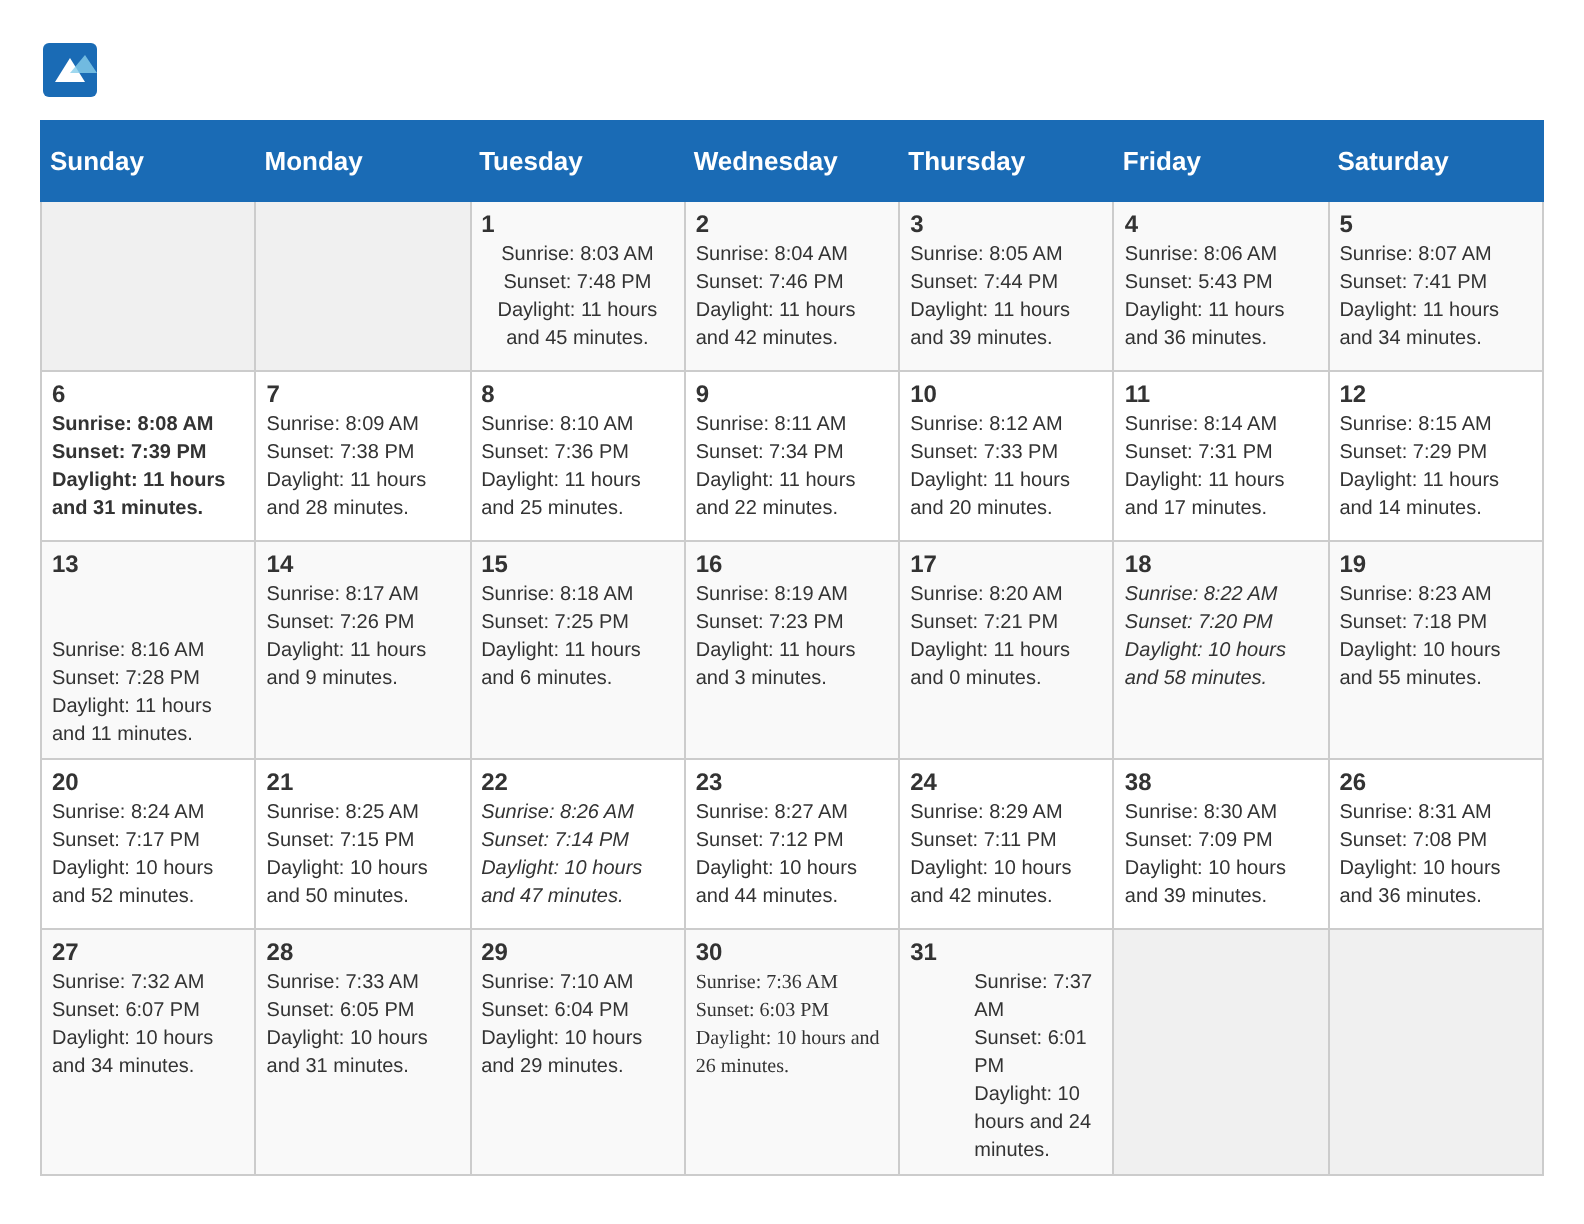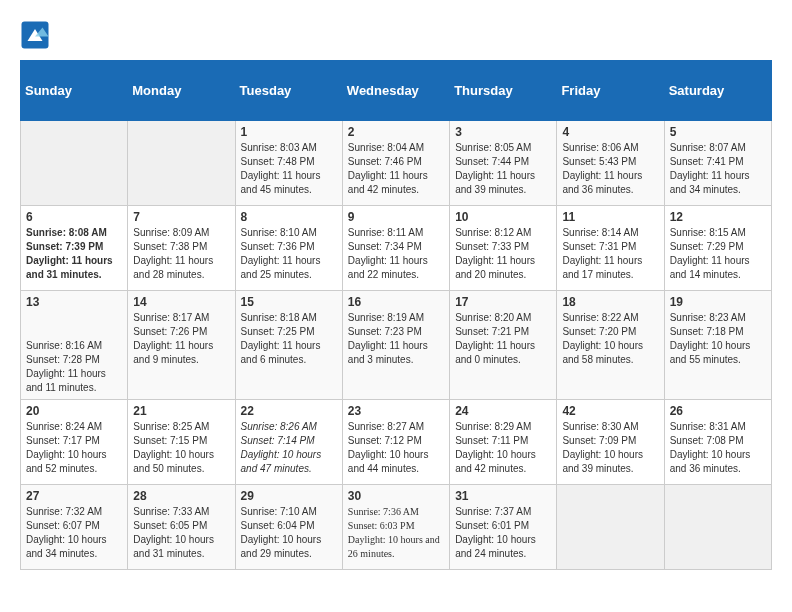--- a/index.html
+++ b/index.html
@@ -41,21 +41,21 @@
     .calendar {
       width: 100%;
       border-collapse: collapse;
       table-layout: fixed;
     }
     .calendar thead th {
       background-color: #1a6bb5;
       color: #fff;
       font-size: 13px;
       font-weight: bold;
-      padding: 22px 4px;
+      padding: 12px 4px;
       text-align: left;
       border: 1px solid #1a6bb5;
     }
     .calendar tbody td {
       border: 1px solid #ccc;
       vertical-align: top;
       padding: 4px 5px;
       font-size: 10.5px;
       color: #333;
       background: #fff;
@@ -118,21 +118,21 @@
         <th>Friday</th>
         <th>Saturday</th>
       </tr>
   </thead>
   <tbody>
   <tr>
         <td class="empty-cell"></td>
         <td class="empty-cell"></td>
         <td>
           <span class="day-num">1</span>
-          <div class="day-info" style="white-space: pre-line;">Sunrise: 8:03 AM
+          <div class="day-info" style="white-space: pre-line; text-align: center;">Sunrise: 8:03 AM
 Sunset: 7:48 PM
 Daylight: 11 hours and 45 minutes.</div>
         </td>
         <td>
           <span class="day-num">2</span>
           <div class="day-info" style="white-space: pre-line;">Sunrise: 8:04 AM
 Sunset: 7:46 PM
 Daylight: 11 hours and 42 minutes.</div>
         </td>
         <td>
@@ -224,21 +224,21 @@
 Daylight: 11 hours and 3 minutes.</div>
         </td>
         <td>
           <span class="day-num">17</span>
           <div class="day-info" style="white-space: pre-line;">Sunrise: 8:20 AM
 Sunset: 7:21 PM
 Daylight: 11 hours and 0 minutes.</div>
         </td>
         <td>
           <span class="day-num">18</span>
-          <div class="day-info" style="white-space: pre-line;">Sunrise: 8:22 AM
+          <div class="day-info" style="white-space: pre-line; font-style: italic;">Sunrise: 8:22 AM
 Sunset: 7:20 PM
 Daylight: 10 hours and 58 minutes.</div>
         </td>
         <td>
           <span class="day-num">19</span>
           <div class="day-info" style="white-space: pre-line;">Sunrise: 8:23 AM
 Sunset: 7:18 PM
 Daylight: 10 hours and 55 minutes.</div>
         </td>
       </tr>
@@ -267,21 +267,21 @@
 Sunset: 7:12 PM
 Daylight: 10 hours and 44 minutes.</div>
         </td>
         <td>
           <span class="day-num">24</span>
           <div class="day-info" style="white-space: pre-line;">Sunrise: 8:29 AM
 Sunset: 7:11 PM
 Daylight: 10 hours and 42 minutes.</div>
         </td>
         <td>
-          <span class="day-num">42</span>
+          <span class="day-num">38</span>
           <div class="day-info" style="white-space: pre-line;">Sunrise: 8:30 AM
 Sunset: 7:09 PM
 Daylight: 10 hours and 39 minutes.</div>
         </td>
         <td>
           <span class="day-num">26</span>
           <div class="day-info" style="white-space: pre-line;">Sunrise: 8:31 AM
 Sunset: 7:08 PM
 Daylight: 10 hours and 36 minutes.</div>
         </td>
@@ -306,21 +306,21 @@
 Daylight: 10 hours and 29 minutes.</div>
         </td>
         <td>
           <span class="day-num">30</span>
           <div class="day-info" style="white-space: pre-line; font-family: Liberation Serif, serif;">Sunrise: 7:36 AM
 Sunset: 6:03 PM
 Daylight: 10 hours and 26 minutes.</div>
         </td>
         <td>
           <span class="day-num">31</span>
-          <div class="day-info" style="white-space: pre-line;">Sunrise: 7:37 AM
+          <div class="day-info" style="white-space: pre-line; margin-left: 32px;">Sunrise: 7:37 AM
 Sunset: 6:01 PM
 Daylight: 10 hours and 24 minutes.</div>
         </td>
         <td class="empty-cell"></td>
         <td class="empty-cell"></td>
       </tr>
     </tbody>
 </table>
 
 </body></html>

